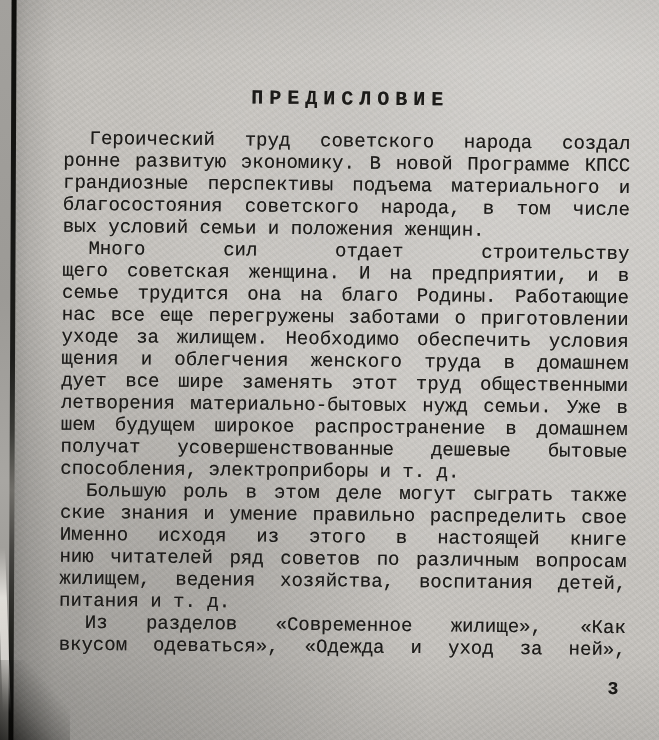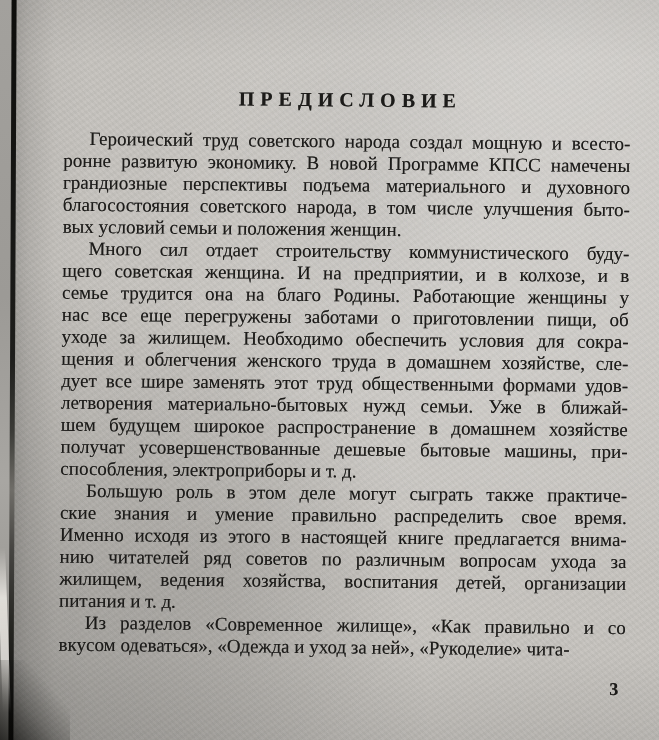--- a/index.html
+++ b/index.html
@@ -16,21 +16,21 @@
     background-image:
       radial-gradient(ellipse at 85% 8%, rgba(255,255,255,0.22), rgba(255,255,255,0) 55%),
       radial-gradient(ellipse at 70% 45%, rgba(255,255,255,0.10), rgba(255,255,255,0) 60%),
       radial-gradient(ellipse at 5% 98%, rgba(20,20,18,0.22), rgba(20,20,18,0) 45%),
       radial-gradient(ellipse at 35% 75%, rgba(0,0,0,0.05), rgba(0,0,0,0) 30%),
       radial-gradient(ellipse at 55% 25%, rgba(0,0,0,0.04), rgba(0,0,0,0) 25%),
       linear-gradient(90deg, rgba(0,0,0,0.25) 0px, rgba(0,0,0,0.10) 28px, rgba(0,0,0,0.02) 55px, rgba(0,0,0,0) 90px),
       linear-gradient(180deg, rgba(0,0,0,0.05) 0%, rgba(0,0,0,0) 8%, rgba(0,0,0,0) 88%, rgba(0,0,0,0.07) 100%),
       repeating-linear-gradient(47deg, rgba(255,255,255,0.025) 0 2px, rgba(0,0,0,0.025) 2px 4px),
       repeating-linear-gradient(-33deg, rgba(255,255,255,0.02) 0 3px, rgba(0,0,0,0.02) 3px 6px);
-    font-family: Liberation Serif, serif;
+    font-family: Liberation Mono, monospace;
   }
   .edge-strip {
     position: absolute;
     left: 0; top: 0; bottom: 0;
     width: 11px;
     background: linear-gradient(to bottom, #a3a19d 0%, #9c9a96 40%, #a8a6a2 65%, #8e8c88 100%);
   }
   .gutter-line {
     position: absolute;
     left: 10px; top: -4px; bottom: -4px;

